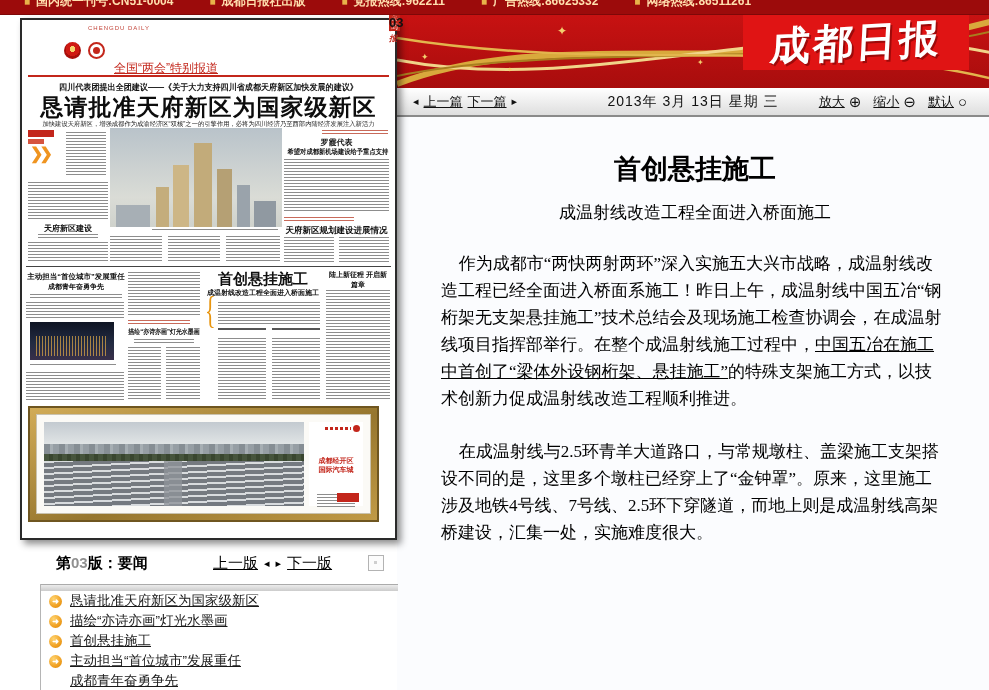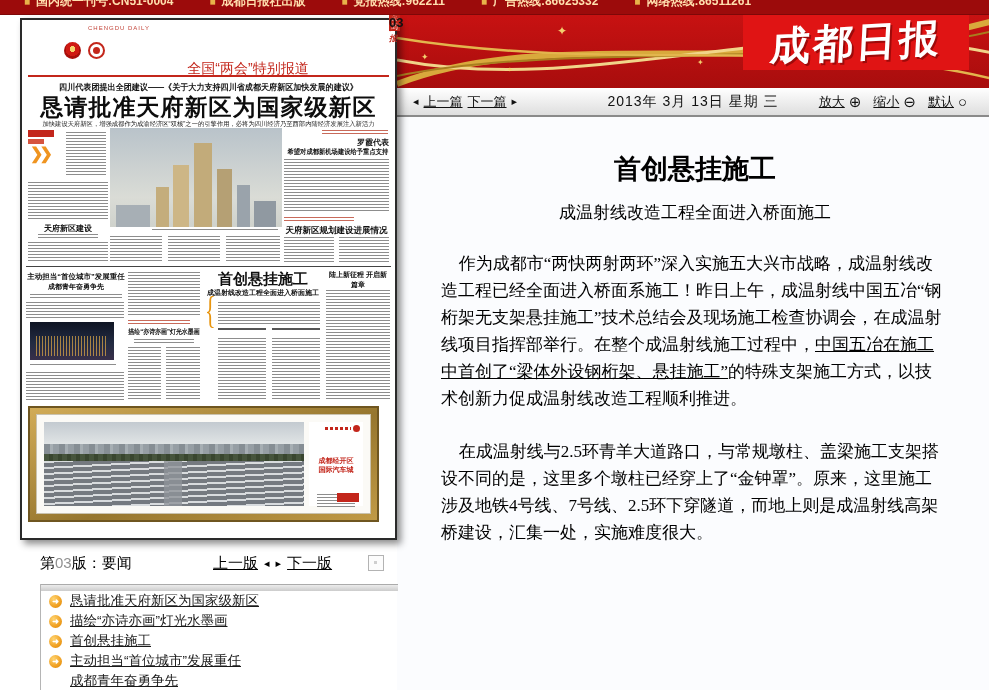--- a/index.html
+++ b/index.html
@@ -35,21 +35,21 @@
   
   .article{position:absolute;left:397px;top:117px;width:592px;height:573px;background:#fbfcfe;
         font-family:"Liberation Serif",serif;color:#000;}
   .article-inner{padding:30px 40px 0 44px;width:508px;}
   .a-title{text-align:center;font-size:27px;font-weight:bold;margin:4px 0 14px 0;}
   .a-sub{text-align:center;font-size:17px;margin:0 0 2px 0;}
   .article p{font-size:17px;line-height:27px;margin:26px 0 0 0;text-indent:1.05em;}
   .a-link{text-decoration:underline;cursor:pointer;}
   
   .pagenav{position:absolute;left:40px;top:551px;width:357px;height:26px;font-size:15px;color:#000;}
-  .pn-title{position:absolute;left:0;top:3px;font-weight:normal;text-align:center;}
+  .pn-title{position:absolute;left:16px;top:3px;font-weight:bold;text-align:center;}
   .pn-num{color:#909090;}
   .pn-links{position:absolute;left:173px;top:3px;display:flex;align-items:center;gap:6px;}
   .pn-links a{color:#000;text-decoration:underline;cursor:pointer;}
   .pn-box{position:absolute;left:328px;top:4px;width:14px;height:14px;border:1px solid #b3b3b3;
         background:#fcfcfc;cursor:pointer;}
   .pn-box::after{content:"";position:absolute;left:5px;top:5px;width:3px;height:3px;background:#cfcfcf;}
   .listpanel{position:absolute;left:40px;top:584px;width:357px;height:106px;
         border-left:1px solid #b5b5b5;}
   .lp-top{height:6px;border-top:1px solid #ababab;background:linear-gradient(#ececec,#cccccc);}
   .lp-item{display:flex;align-items:center;gap:8px;height:20px;padding-left:8px;cursor:pointer;}
@@ -71,21 +71,21 @@
   .t-paper{color:#c3261b;font-size:8px;font-style:italic;font-weight:bold;}
   .t-pno{color:#111;font-size:13px;font-weight:bold;line-height:13px;}
   .t-emb1{left:42px;top:22px;width:17px;height:17px;border-radius:50%;
         background:radial-gradient(circle at 50% 42%,#f6d36b 0 3px,#cf1a12 3px 7px,#a80f0a 7px);}
   .t-emb2{left:66px;top:22px;width:17px;height:17px;border-radius:50%;background:#fff;
         border:2px solid #c3261b;}
   .t-emb2::after{content:"";position:absolute;left:3px;top:3px;width:7px;height:7px;border-radius:50%;
         background:#c3261b;}
   .t-banner{left:92px;top:20px;width:268px;text-align:center;color:#c3261b;font-weight:bold;
         font-size:13.5px;white-space:nowrap;}
-  .t-banner-sub{left:92px;top:40px;width:268px;text-align:center;color:#c3261b;font-size:14px;}
+  .t-banner-sub{left:92px;top:40px;width:268px;text-align:left;color:#c3261b;font-size:12px;text-decoration:underline;}
   .t-rule{left:6px;right:6px;top:55px;height:3px;border-top:2px solid #c3261b;}
   .t-kicker{left:4px;right:4px;top:62px;text-align:center;font-weight:bold;font-size:8.5px;
         color:#111;white-space:nowrap;transform:scaleX(.95);}
   .t-headline{left:2px;right:2px;top:72px;text-align:center;font-weight:900;font-size:23px;
         color:#0d0d0d;letter-spacing:1px;white-space:nowrap;}
   .t-deck{left:4px;right:4px;top:100px;text-align:center;font-size:6.5px;color:#222;
         white-space:nowrap;transform:scaleX(.97);}
   .t-redbox1{left:6px;top:110px;width:26px;height:7px;background:#c3261b;}
   .t-redbox2{left:6px;top:119px;width:16px;height:5px;background:#d6543f;}
   .t-chev{left:8px;top:124px;color:#ef9420;font-weight:bold;font-size:16px;letter-spacing:-4px;}
@@ -248,21 +248,21 @@
       <div class="bld" style="left:107px;width:15px;height:58px;background:#b5a074;"></div>
       <div class="bld" style="left:127px;width:13px;height:42px;background:#9aa3ab;"></div>
       <div class="bld" style="left:144px;width:22px;height:26px;background:#9099a1;"></div>
     </div>
     <div class="tl" style="left:130px;top:209px;width:126px;height:3px;"></div>
     <div class="tl" style="left:88px;top:216px;width:52px;height:27px;"></div>
     <div class="tl" style="left:146px;top:216px;width:52px;height:27px;"></div>
     <div class="tl" style="left:204px;top:216px;width:54px;height:27px;"></div>
 
     <div class="tlr" style="left:300px;top:110px;width:66px;height:4px;"></div>
-    <div class="t-h" style="left:262px;top:117px;width:105px;font-size:8px;text-align:right;">罗霞代表</div>
+    <div class="t-h" style="left:262px;top:117px;width:105px;font-size:8px;">罗霞代表</div>
     <div class="t-h" style="left:260px;top:127px;width:110px;font-size:7px;white-space:nowrap;transform:scaleX(.9);">希望对成都新机场建设给予重点支持</div>
     <div class="tl" style="left:262px;top:139px;width:105px;height:54px;"></div>
     <div class="tlr" style="left:262px;top:197px;width:70px;height:4px;"></div>
     <div class="t-h" style="left:262px;top:205px;width:105px;font-size:8.5px;">天府新区规划建设进展情况</div>
     <div class="tl" style="left:262px;top:217px;width:50px;height:26px;"></div>
     <div class="tl" style="left:317px;top:217px;width:50px;height:26px;"></div>
 
     <div class="t-rule2"></div>
 
     <div class="t-h" style="left:4px;top:252px;width:100px;font-size:7.5px;white-space:nowrap;">主动担当“首位城市”发展重任</div>

